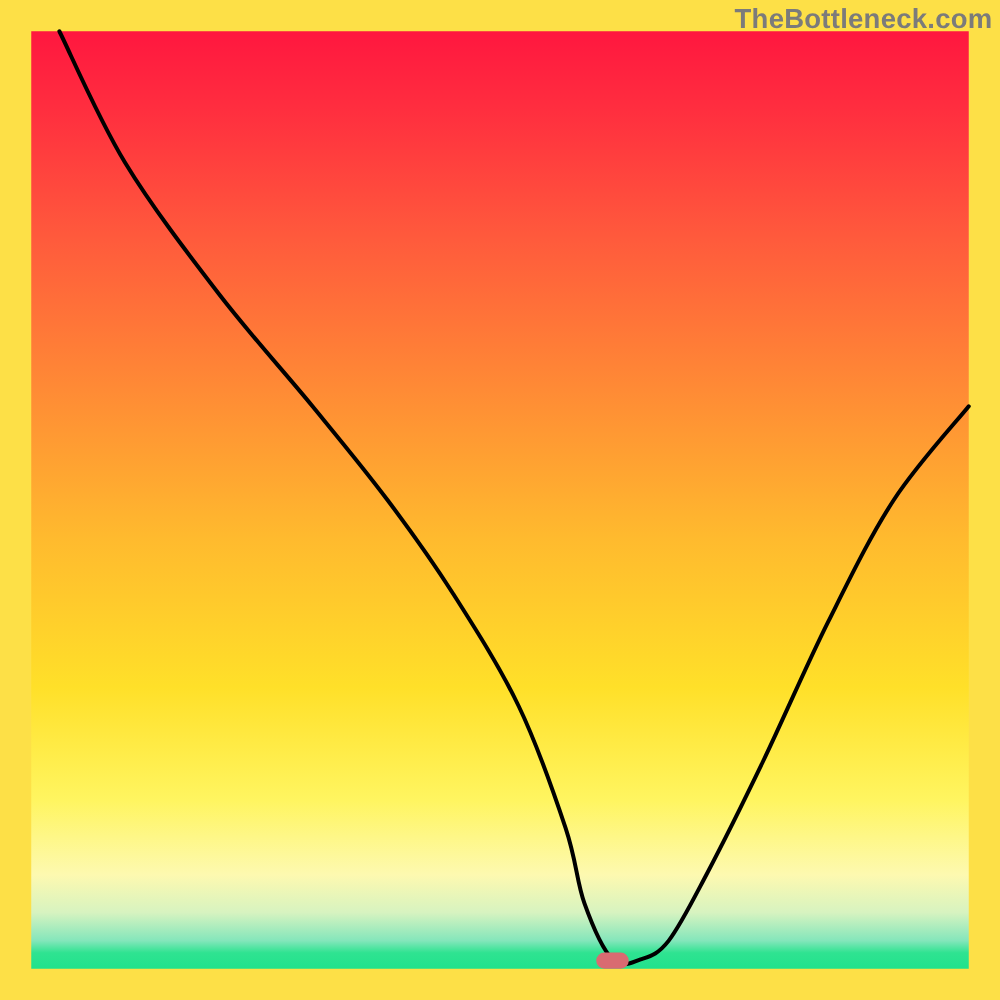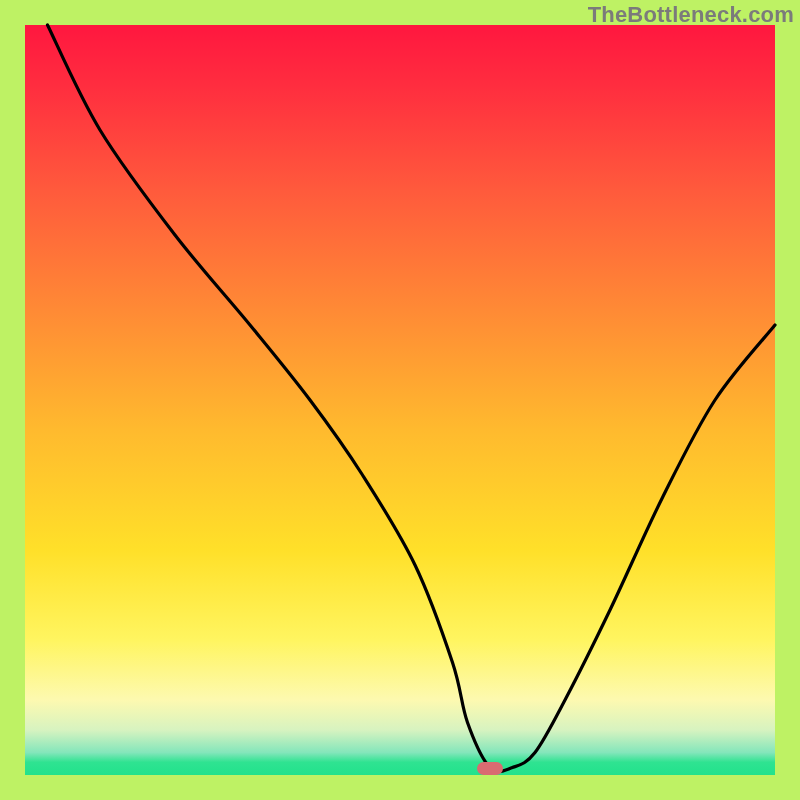--- a/index.html
+++ b/index.html
@@ -9,21 +9,21 @@
     height: 800px;
     background: #000;
     overflow: hidden;
   }
   .frame {
     position: absolute;
     left: 0;
     top: 0;
     width: 800px;
     height: 800px;
-    background: #bef264;
+    background: #fde047;
   }
   .plot {
     position: absolute;
     left: 25px;
     top: 25px;
     width: 750px;
     height: 750px;
     
     background: linear-gradient(
       to bottom,

